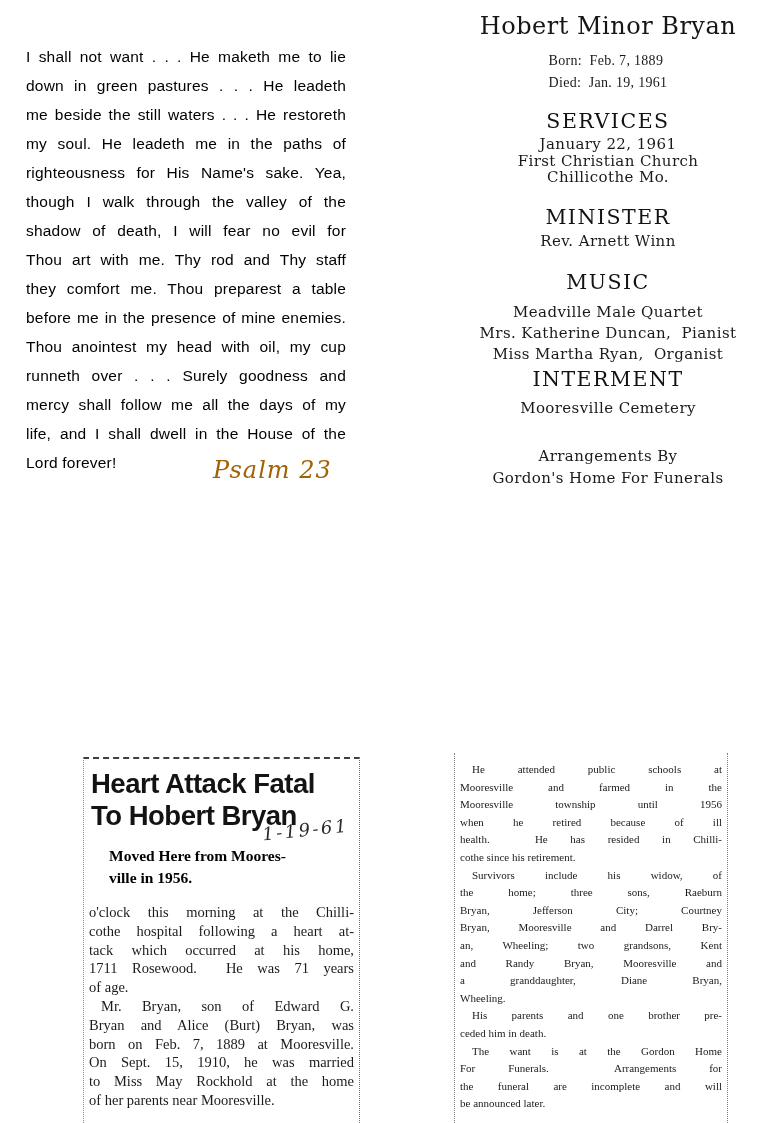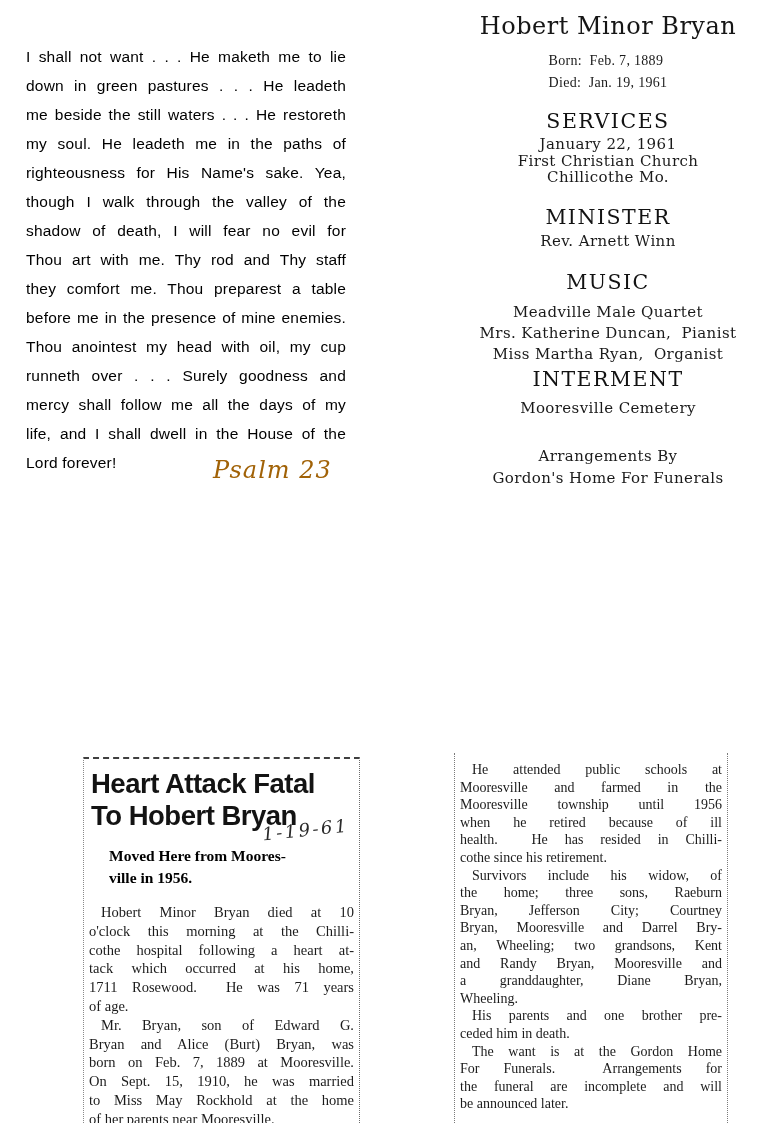--- a/index.html
+++ b/index.html
@@ -66,21 +66,21 @@
   .clip-body { margin-top:14px; font-size:14.5px; line-height:18.8px; }
   .nl { text-align:justify; text-align-last:justify; }
   .nl.end { text-align-last:left; }
   .nl.in { padding-left:12px; }
 
   .clip-right {
     position:absolute; left:454px; top:753px; width:274px; height:370px;
     border-left:1px dotted #7a7a7a;
     border-right:1px dotted #7a7a7a;
     padding:8px 5px 0; box-sizing:border-box;
-    font-size:14px; line-height:17.6px;
+    font-size:11px; line-height:17.6px;
     color:#1b1b1b; background:#ffffff;
   }
 </style>
 </head>
 <body>
 
 <div class="psalm">
   <div class="pl">I shall not want . . . He maketh me to lie</div>
   <div class="pl">down in green pastures . . . He leadeth</div>
   <div class="pl">me beside the still waters . . . He restoreth</div>
@@ -125,21 +125,20 @@
 
 <div class="clip-left">
   <div class="headline first">Heart Attack Fatal</div>
   <div class="headline">To Hobert Bryan</div>
   <div class="hand-date">1-19-61</div>
   <div class="subhead">
     <div>Moved Here from Moores-</div>
     <div>ville in 1956.</div>
   </div>
   <div class="clip-body">
-    <div class="nl in">Hobert Minor Bryan died at 10</div>
     <div class="nl">o'clock this morning at the Chilli-</div>
     <div class="nl">cothe hospital following a heart at-</div>
     <div class="nl">tack which occurred at his home,</div>
     <div class="nl">1711 Rosewood.&nbsp; He was 71 years</div>
     <div class="nl end">of age.</div>
     <div class="nl in">Mr. Bryan, son of Edward G.</div>
     <div class="nl">Bryan and Alice (Burt) Bryan, was</div>
     <div class="nl">born on Feb. 7, 1889 at Mooresville.</div>
     <div class="nl">On Sept. 15, 1910, he was married</div>
     <div class="nl">to Miss May Rockhold at the home</div>

